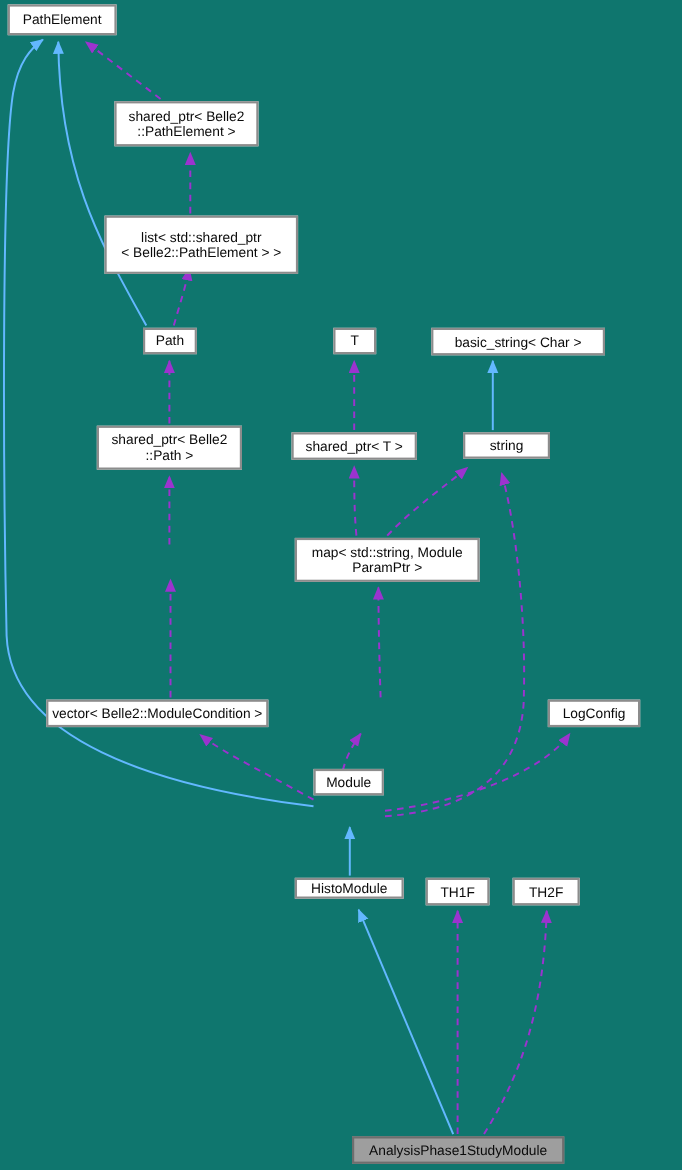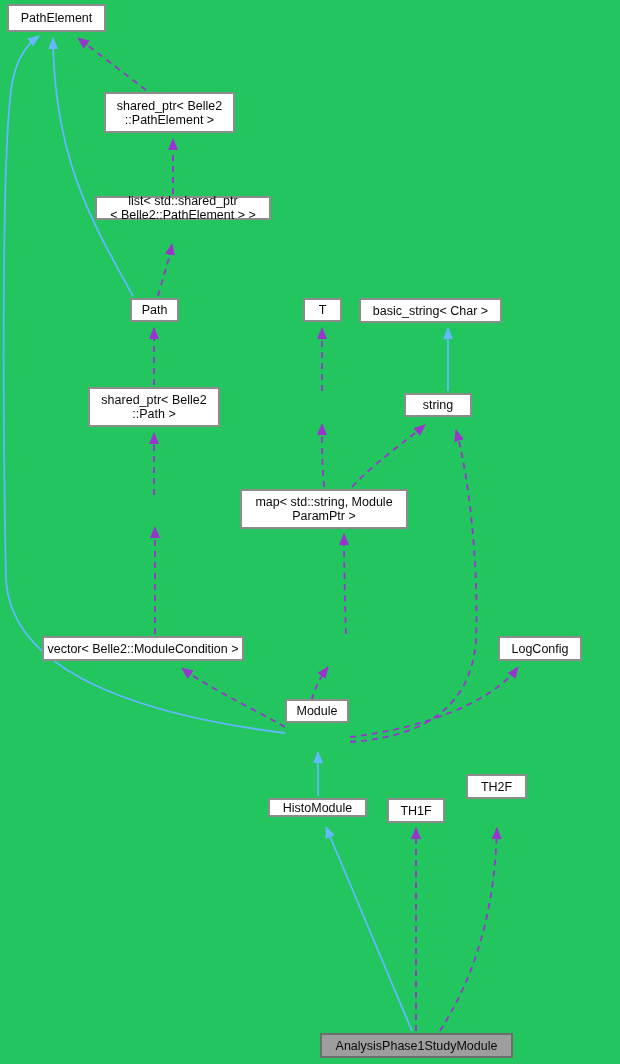--- a/index.html
+++ b/index.html
@@ -1,17 +1,17 @@
 <!DOCTYPE html>
 <html style="--inh-color: #63b8ff; --use-color: #9b33cf; --node-fill: #ffffff; --node-border: #8c8c8c; --focus-fill: #9e9e9e; --focus-border: #6e6e6e;"><head>
 <meta charset="utf-8">
 <style>
   html,body{margin:0;padding:0;background:#000;}
   .stage{
-    position:relative;width:620px;height:1064px;background:#22c55e;overflow:hidden;
+    position:relative;width:620px;height:1064px;background:#0f766e;overflow:hidden;
     font-family:"Liberation Sans", sans-serif;
   }
   svg.edges{position:absolute;left:0;top:0;width:620px;height:1064px;}
   .edge-inh{stroke:var(--inh-color);stroke-width:1.8;fill:none;}
   .edge-use{stroke:var(--use-color);stroke-width:1.8;fill:none;stroke-dasharray:6 5;}
   .node{
     position:absolute;box-sizing:border-box;
     background:var(--node-fill);
     border:2px solid var(--node-border);
     color:#0a0a0a;
@@ -63,49 +63,52 @@
 
   <div class="node" style="left:7px;top:4px;width:99px;height:28px">
     <span>PathElement</span>
   </div>
 
   <div class="node" style="left:104px;top:92px;width:131px;height:41px">
     <span>shared_ptr&lt; Belle2</span>
     <span>::PathElement &gt;</span>
   </div>
 
-  <div class="node" style="left:95px;top:196px;width:176px;height:24px">
+  <div class="node" style="left:95px;top:196px;width:176px;height:53px">
     <span>list&lt; std::shared_ptr</span>
     <span>&lt; Belle2::PathElement &gt; &gt;</span>
   </div>
 
   <div class="node" style="left:130px;top:298px;width:49px;height:24px">
     <span>Path</span>
   </div>
 
   <div class="node" style="left:303px;top:298px;width:39px;height:24px">
     <span>T</span>
   </div>
 
-  <div class="node" style="left:359px;top:298px;width:143px;height:25px">
+  <div class="node" style="left:392px;top:298px;width:158px;height:25px">
     <span>basic_string&lt; Char &gt;</span>
   </div>
 
   <div class="node" style="left:88px;top:387px;width:132px;height:40px">
     <span>shared_ptr&lt; Belle2</span>
     <span>::Path &gt;</span>
   </div>
 
+  <div class="node" style="left:265px;top:393px;width:114px;height:25px">
+    <span>shared_ptr&lt; T &gt;</span>
+  </div>
 
-  <div class="node" style="left:404px;top:393px;width:68px;height:24px">
+  <div class="node" style="left:421px;top:393px;width:79px;height:24px">
     <span>string</span>
   </div>
 
 
-  <div class="node" style="left:240px;top:489px;width:168px;height:40px">
+  <div class="node" style="left:268px;top:489px;width:168px;height:40px">
     <span>map&lt; std::string, Module</span>
     <span>ParamPtr &gt;</span>
   </div>
 
   <div class="node" style="left:42px;top:636px;width:202px;height:25px">
     <span>vector&lt; Belle2::ModuleCondition &gt;</span>
   </div>
 
 
   <div class="node" style="left:498px;top:636px;width:84px;height:25px">
@@ -117,21 +120,21 @@
   </div>
 
   <div class="node" style="left:268px;top:798px;width:99px;height:19px">
     <span>HistoModule</span>
   </div>
 
   <div class="node" style="left:387px;top:798px;width:58px;height:25px">
     <span>TH1F</span>
   </div>
 
-  <div class="node" style="left:466px;top:774px;width:61px;height:25px">
+  <div class="node" style="left:466px;top:798px;width:61px;height:25px">
     <span>TH2F</span>
   </div>
 
   <div class="node focus" style="left:320px;top:1033px;width:193px;height:25px">
     <span>AnalysisPhase1StudyModule</span>
   </div>
 
 </div>
 
 </body></html>

